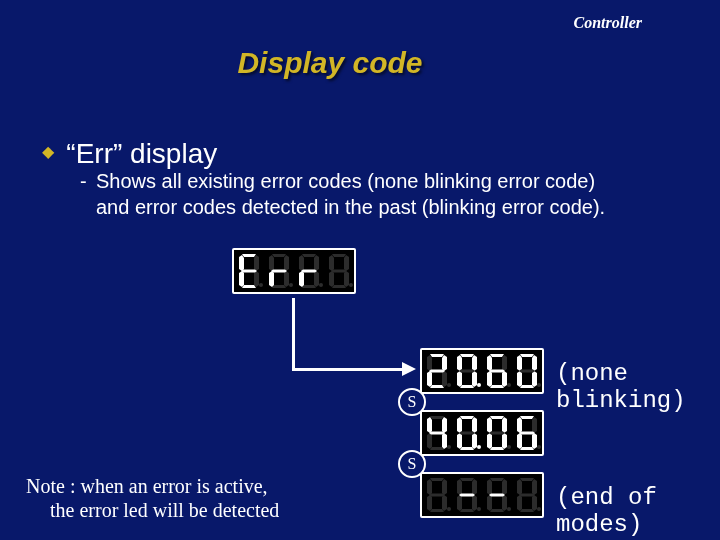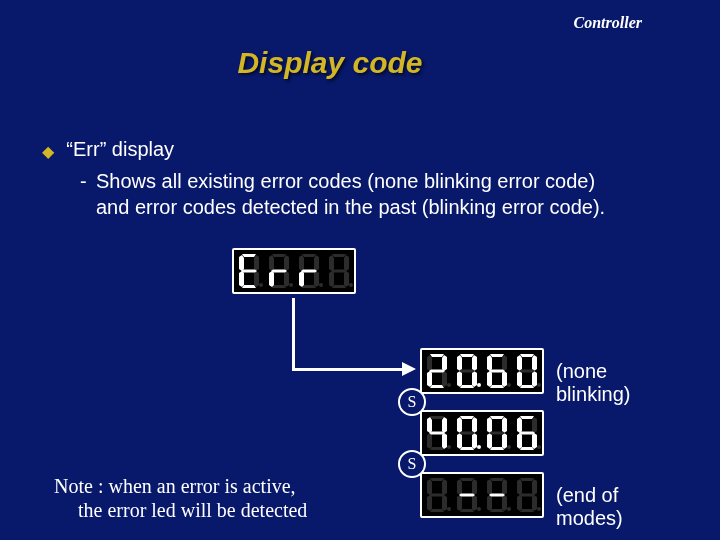--- a/index.html
+++ b/index.html
@@ -47,21 +47,21 @@
     align-items: flex-start;
   }
   .bullet-glyph {
     color: #d2b626;
     font-size: 16px;
     margin-right: 12px;
     margin-top: 4px;
   }
   .bullet-text {
     font-family: Arial, Helvetica, sans-serif;
-    font-size: 20px;
+    font-size: 28px;
   }
   .sub {
     position: absolute;
     top: 168px;
     left: 96px;
     width: 520px;
     font-family: Arial, Helvetica, sans-serif;
     font-size: 20px;
     line-height: 26px;
   }
@@ -69,21 +69,20 @@
     position: absolute;
     left: -16px;
   }
   .note {
     position: absolute;
     left: 26px;
     bottom: 18px;
     font-size: 20px;
     line-height: 24px;
     font-family: "Times New Roman", Times, serif;
-    margin-left: 28px;
   }
   .note .l2 { padding-left: 24px; }
 
   
   .panel {
     position: absolute;
     width: 124px;
     height: 46px;
     border: 2px solid #fff;
     border-radius: 2px;
@@ -103,22 +102,22 @@
   .dot {
     position: absolute;
     bottom: 1px;
     right: -3px;
     width: 4px;
     height: 4px;
     border-radius: 50%;
   }
   .ann {
     position: absolute;
-    font-family: Liberation Sans, sans-serif;
-    font-size: 20px;
+    font-family: Liberation Mono, monospace;
+    font-size: 24px;
   }
   .s-badge {
     position: absolute;
     width: 24px;
     height: 24px;
     border: 2px solid #fff;
     border-radius: 50%;
     font-family: "Times New Roman", Times, serif;
     font-size: 16px;
     display: flex;

